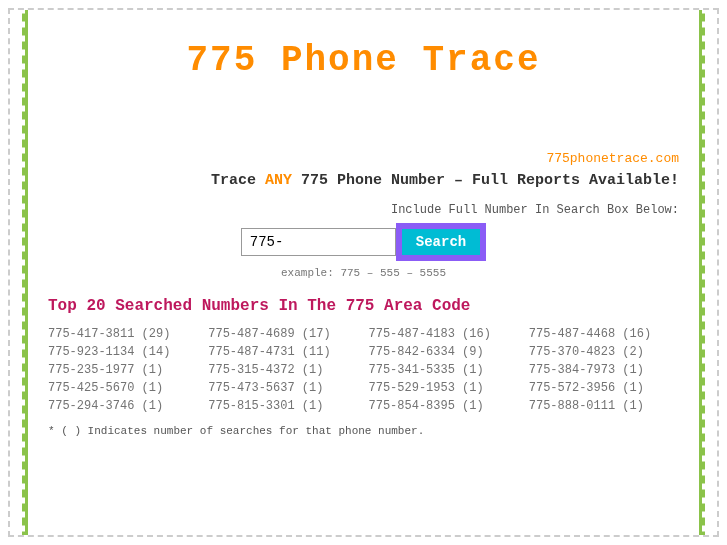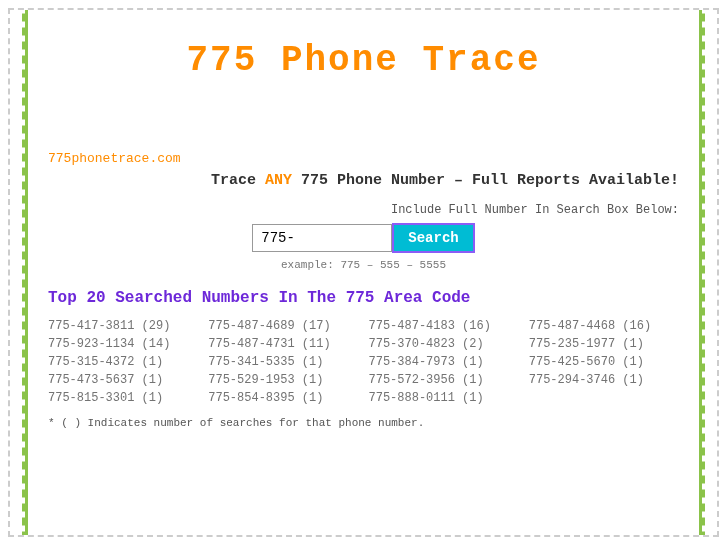--- a/index.html
+++ b/index.html
@@ -48,21 +48,21 @@
     .page-title {
       text-align: center;
       color: #ff8c00;
       font-size: 36px;
       font-weight: bold;
       font-family: 'Courier New', Courier, monospace;
       padding: 20px 0 10px 0;
       letter-spacing: 2px;
     }
     .site-url {
-      text-align: left;
+      text-align: right;
       color: #ff8c00;
       font-size: 13px;
       margin-top: 60px;
       margin-bottom: 6px;
       font-family: 'Courier New', Courier, monospace;
     }
     .tagline {
       text-align: right;
       font-size: 15px;
       font-weight: bold;
@@ -85,44 +85,44 @@
       justify-content: center;
       align-items: center;
       gap: 0;
       margin-bottom: 6px;
     }
     .search-input {
       border: 1px solid #999;
       padding: 5px 8px;
       font-size: 14px;
       font-family: 'Courier New', Courier, monospace;
-      width: 140px;
+      width: 155px;
       outline: none;
     }
     .search-button {
       background: #00bcd4;
       color: #fff;
-      border: 2px solid #8b5cf6;
+      border: 6px solid #8b5cf6;
       padding: 5px 14px;
       font-size: 14px;
       font-family: 'Courier New', Courier, monospace;
       cursor: pointer;
       font-weight: bold;
     }
     .search-example {
       text-align: center;
       font-size: 11px;
       color: #777;
       margin-bottom: 18px;
       font-family: 'Courier New', Courier, monospace;
     }
     .top-numbers-title {
       font-size: 16px;
       font-weight: bold;
-      color: #6d28d9;
+      color: #be185d;
       font-family: 'Courier New', Courier, monospace;
       margin-bottom: 12px;
     }
     .numbers-grid {
       display: grid;
       grid-template-columns: repeat(4, 1fr);
       gap: 4px 10px;
       margin-bottom: 12px;
     }
     .phone-link {
@@ -164,20 +164,21 @@
 
     <div class="top-numbers-title">Top 20 Searched Numbers In The 775 Area Code</div>
 
     <div class="numbers-grid" id="numbers-grid">
         <a class="phone-link" href="#">775-417-3811 (29)</a>
         <a class="phone-link" href="#">775-487-4689 (17)</a>
         <a class="phone-link" href="#">775-487-4183 (16)</a>
         <a class="phone-link" href="#">775-487-4468 (16)</a>
         <a class="phone-link" href="#">775-923-1134 (14)</a>
         <a class="phone-link" href="#">775-487-4731 (11)</a>
+        <a class="phone-link" href="#">775-842-6334 (9)</a>
         <a class="phone-link" href="#">775-370-4823 (2)</a>
         <a class="phone-link" href="#">775-235-1977 (1)</a>
         <a class="phone-link" href="#">775-315-4372 (1)</a>
         <a class="phone-link" href="#">775-341-5335 (1)</a>
         <a class="phone-link" href="#">775-384-7973 (1)</a>
         <a class="phone-link" href="#">775-425-5670 (1)</a>
         <a class="phone-link" href="#">775-473-5637 (1)</a>
         <a class="phone-link" href="#">775-529-1953 (1)</a>
         <a class="phone-link" href="#">775-572-3956 (1)</a>
         <a class="phone-link" href="#">775-294-3746 (1)</a>

